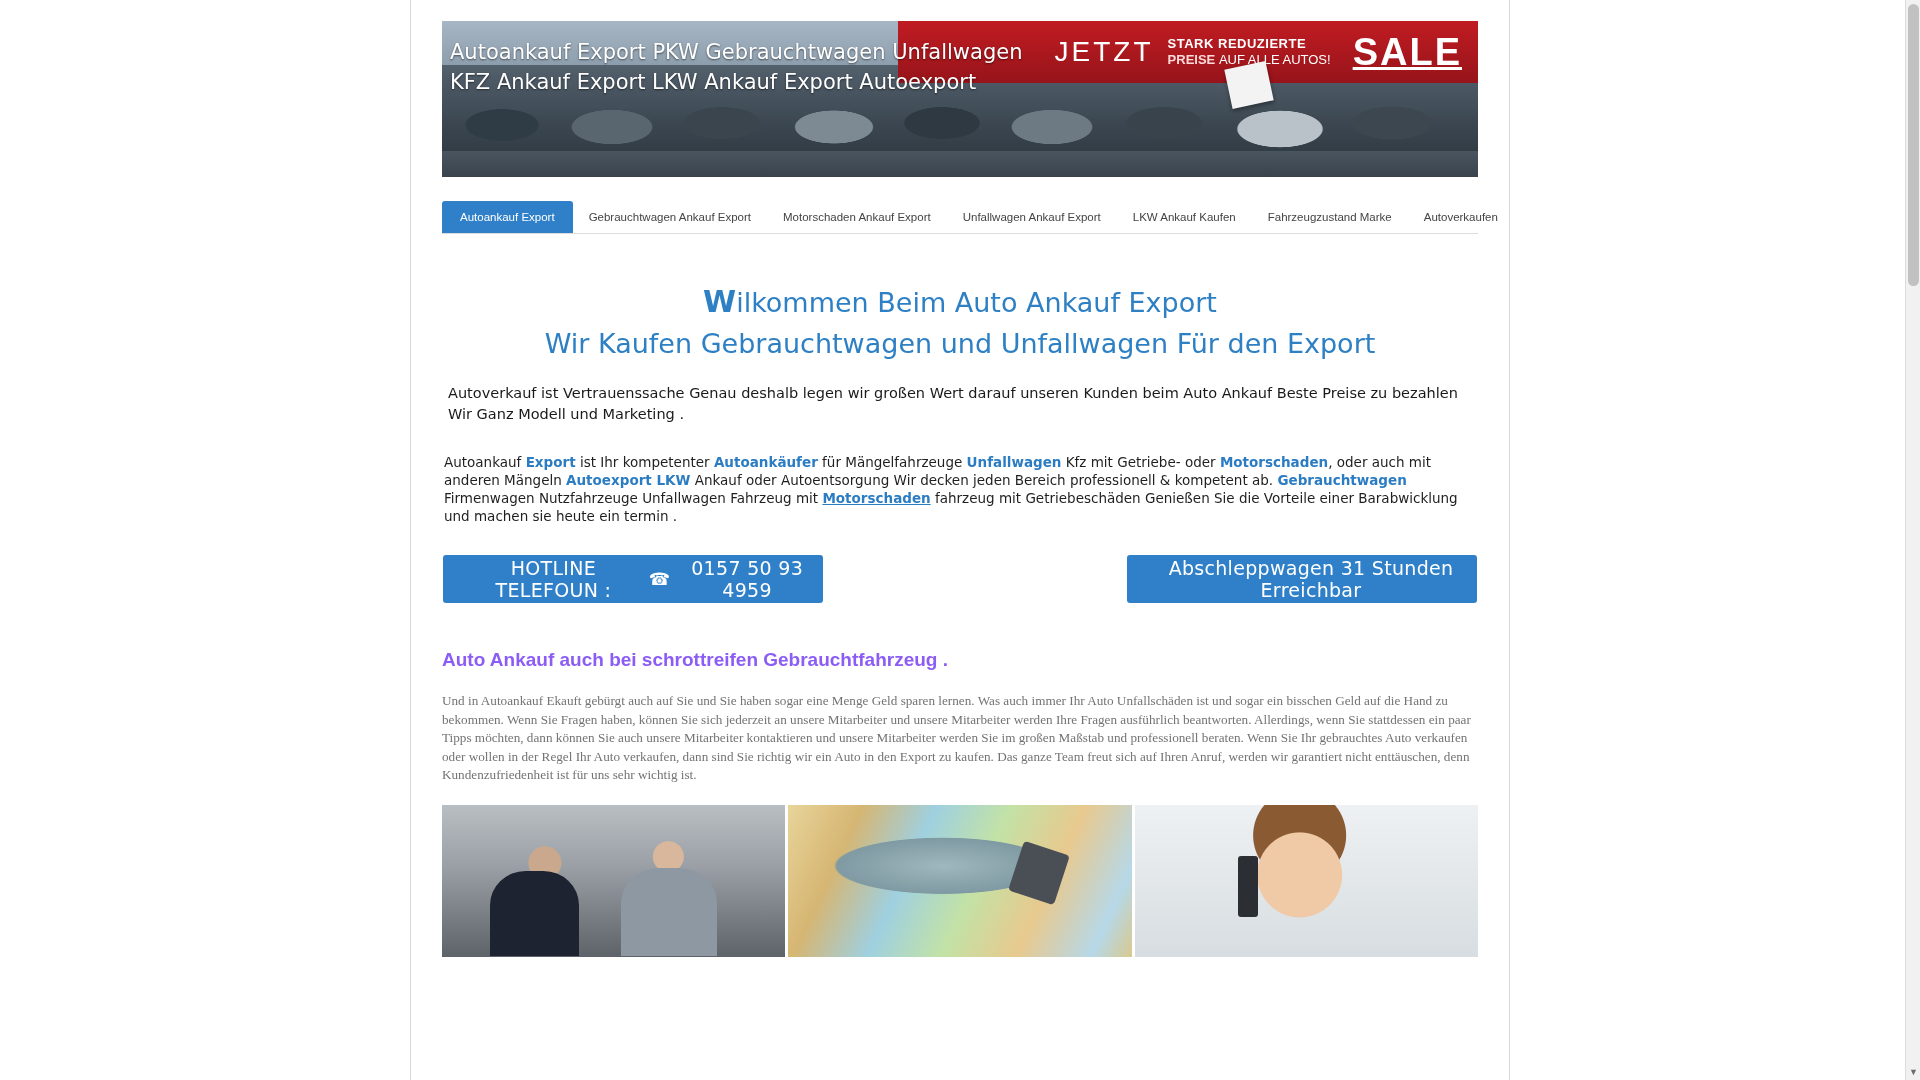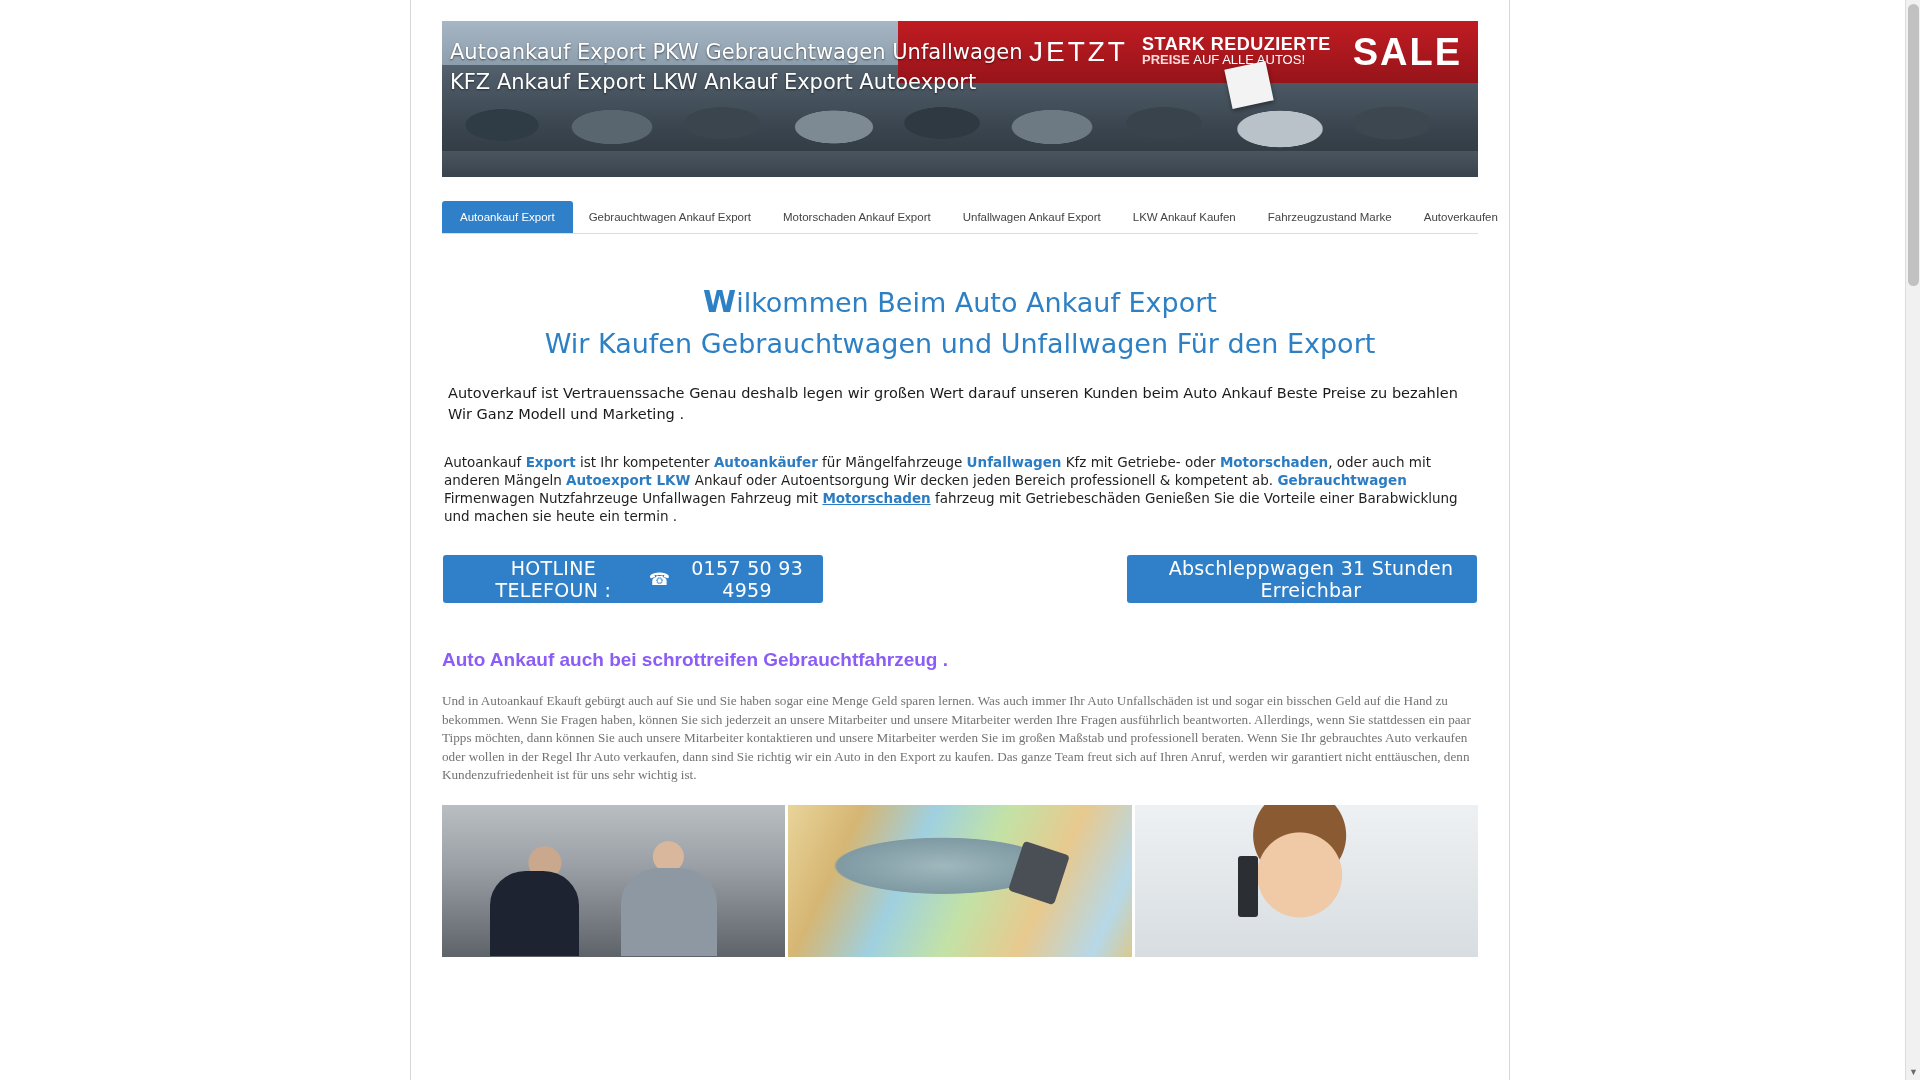--- a/index.html
+++ b/index.html
@@ -100,28 +100,29 @@
     letter-spacing: 3px;
     margin-right: 14px;
     font-family: "Liberation Sans", sans-serif;
   }
   .sale-mid {
     color: #ffffff;
     text-align: left;
     margin-right: 22px;
     line-height: 16px;
   }
-  .sale-mid .l1 { font-size: 18px; font-weight: bold; letter-spacing: .5px; }
+  .sale-mid .l1 { font-size: 13px; font-weight: bold; letter-spacing: .5px; }
   .sale-mid .l2 { font-size: 13px; }
   .sale-mid .l2 b { color: #ffd9d9; }
   .sale-word {
     color: #ffffff;
     font-size: 38px;
     font-weight: bold;
     letter-spacing: 2px;
+    text-decoration: underline;
   }
   .sale-tag {
     position: absolute;
     top: 44px; right: 208px;
     width: 42px; height: 40px;
     background: #f3f3f3;
     transform: rotate(-12deg);
     box-shadow: 0 2px 4px rgba(0,0,0,.4);
   }
 

